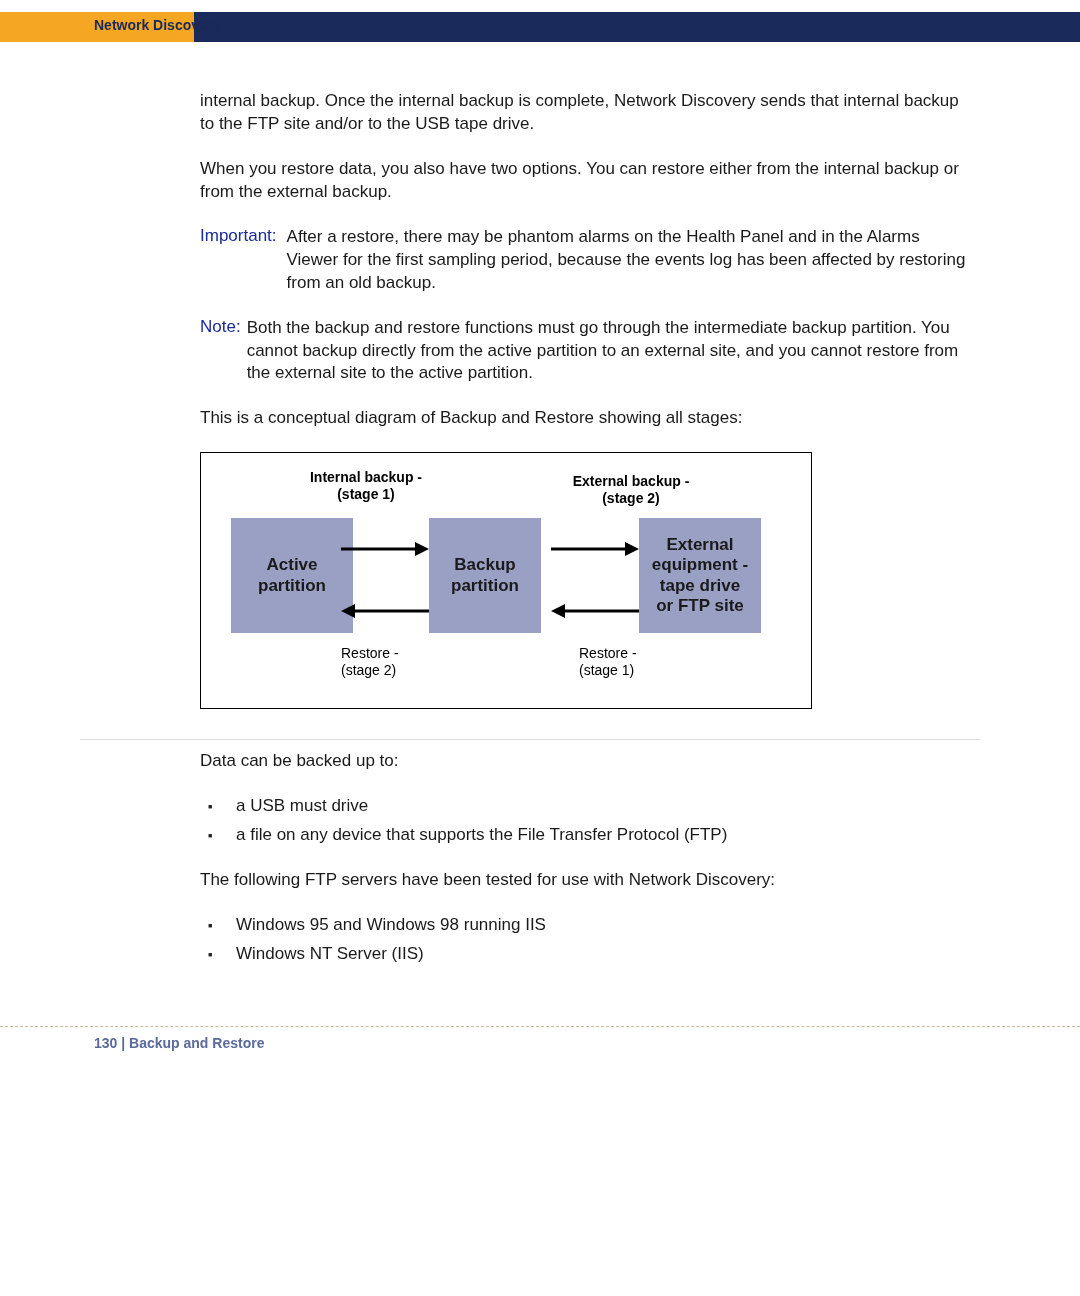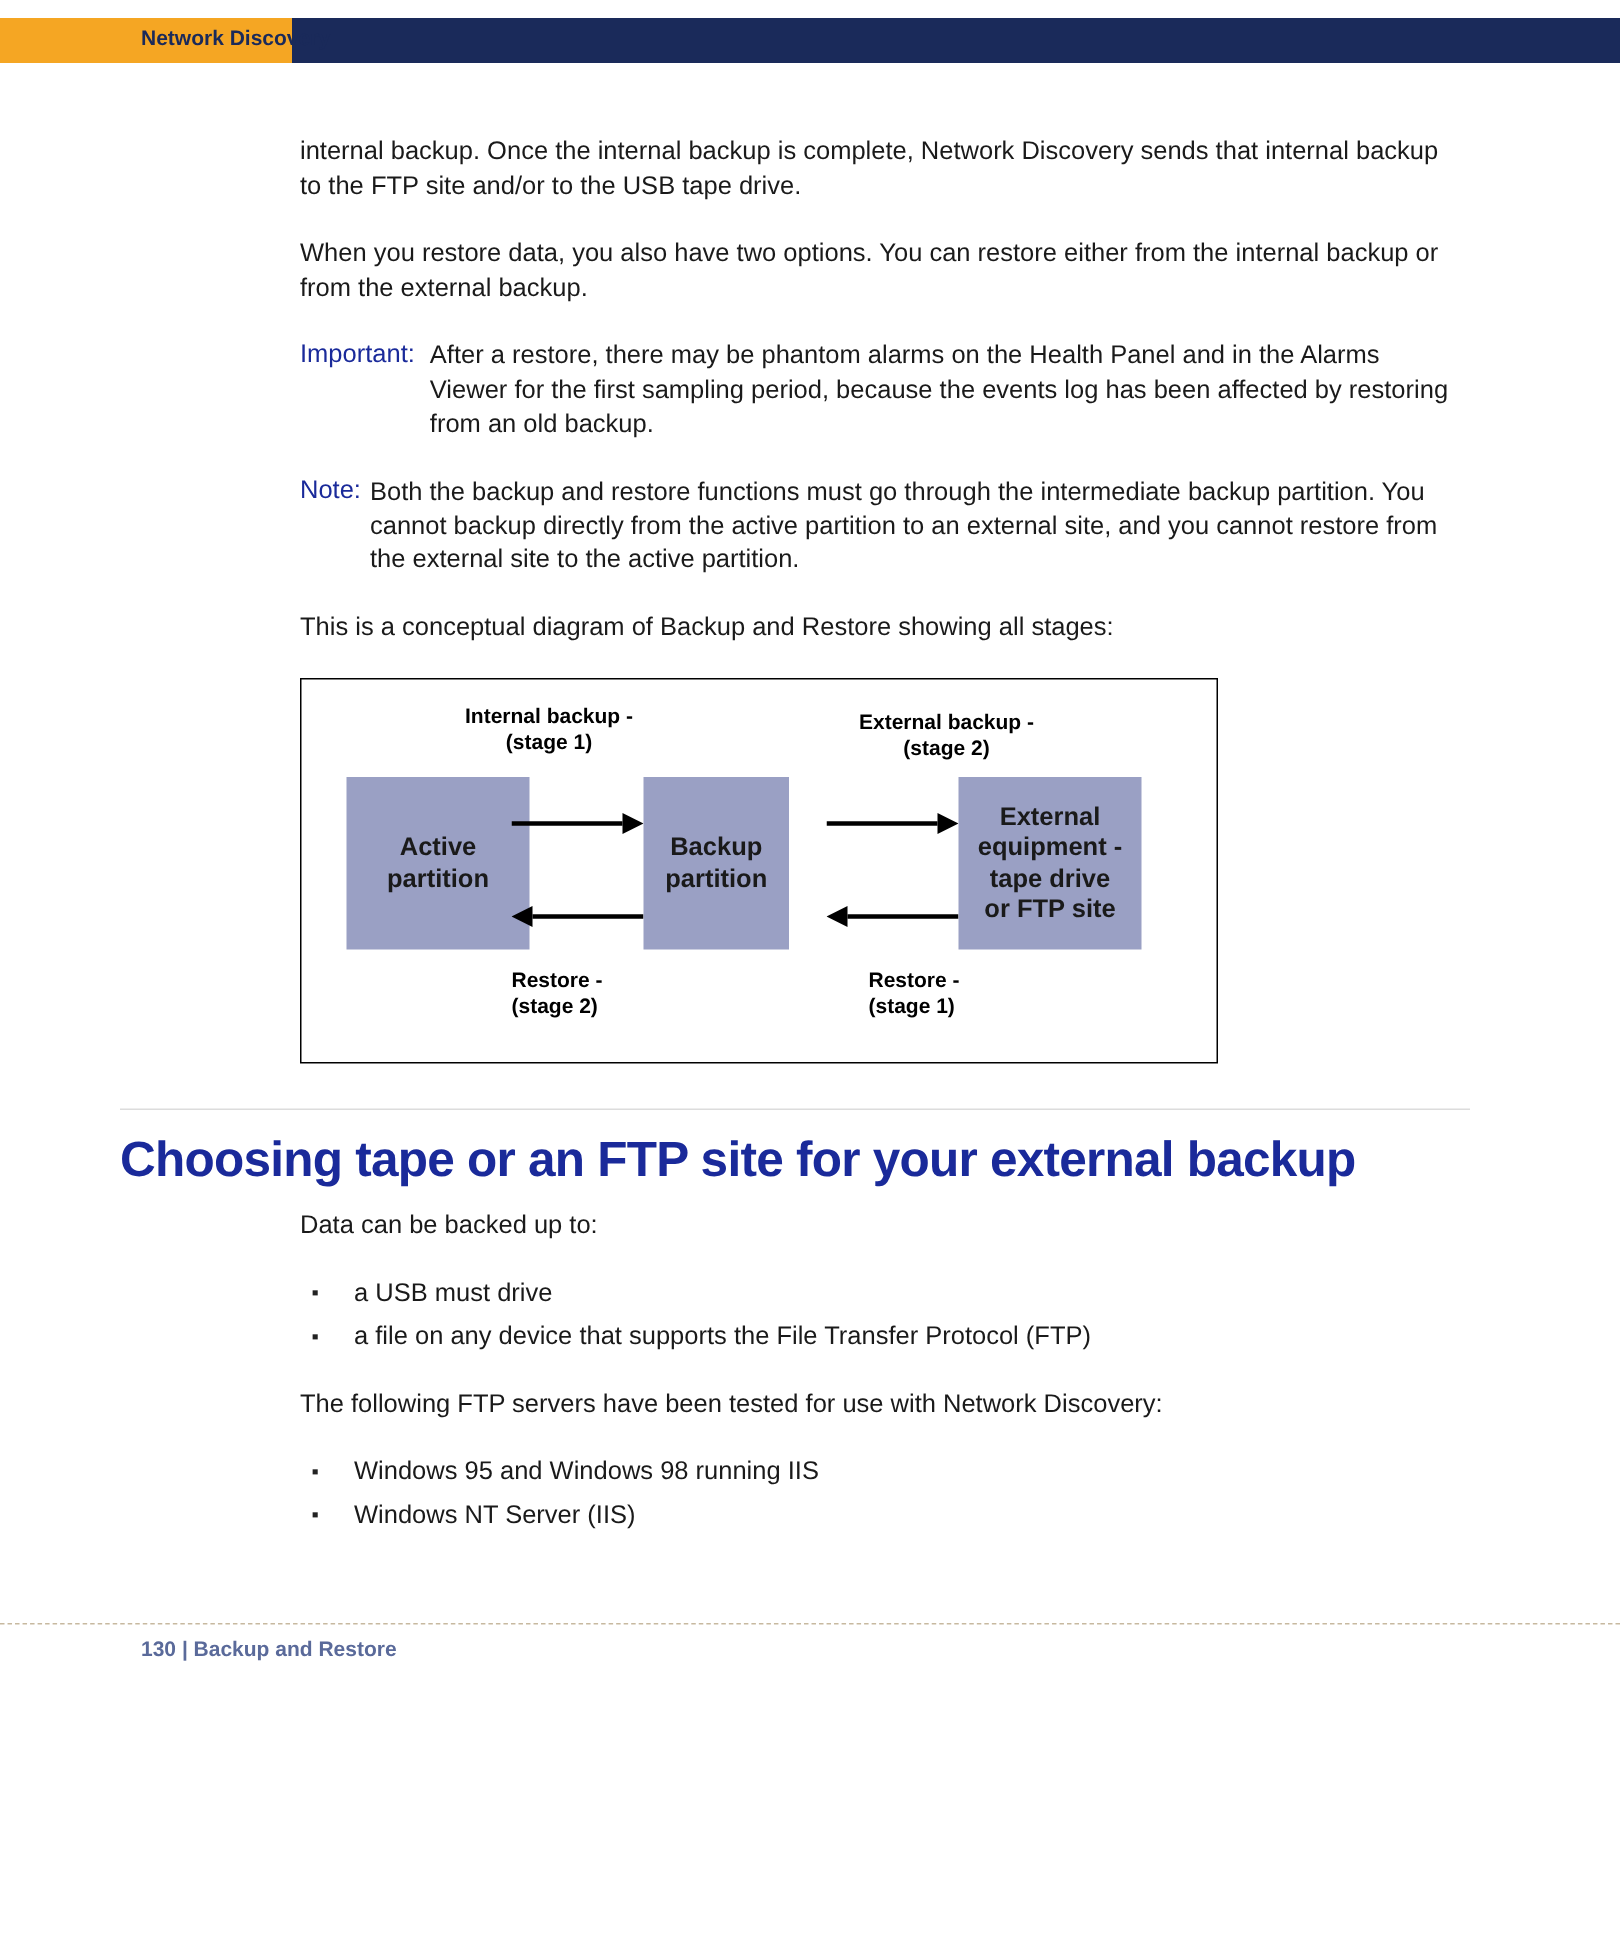--- a/index.html
+++ b/index.html
@@ -65,21 +65,21 @@
     line-height: 1.2;
   }
   .dlabel {
     position: absolute;
     font-size: 14px;
     font-weight: bold;
     color: #000;
     text-align: center;
     line-height: 1.2;
   }
-  .dlabel-restore { font-weight: bold; }
+  .dlabel-restore { font-weight: normal; }
   svg.arrow { position: absolute; }
   hr.section-rule {
     border: none;
     border-top: 1px solid #dcdcdc;
     margin: 0 0 10px 0;
     width: 900px;
     margin-left: -120px;
   }
   h1.section-title {
     color: #1a2a9a;
@@ -133,21 +133,21 @@
     <span class="callout-body">Both the backup and restore functions must go through the intermediate backup partition. You cannot backup directly from the active partition to an external site, and you cannot restore from the external site to the active partition.</span>
   </div>
 
   <p>This is a conceptual diagram of Backup and Restore showing all stages:</p>
 
   <div class="diagram-wrap">
     <div class="dlabel" style="left:85px; top:16px; width:160px;">Internal backup -<br>(stage 1)</div>
     <div class="dlabel" style="left:350px; top:20px; width:160px;">External backup -<br>(stage 2)</div>
 
     <div class="dbox" style="left:30px; top:65px; width:122px; height:115px;">Active<br>partition</div>
-    <div class="dbox" style="left:228px; top:65px; width:97px; height:115px;">Backup<br>partition</div>
+    <div class="dbox" style="left:228px; top:65px; width:112px; height:115px;">Backup<br>partition</div>
     <div class="dbox" style="left:438px; top:65px; width:122px; height:115px;">External<br>equipment -<br>tape drive<br>or FTP site</div>
 
     <svg class="arrow" style="left:140px; top:88px;" width="88" height="16">
         <line x1="0" y1="8" x2="74" y2="8" stroke="#000" stroke-width="3"></line>
         <polygon points="74,1 88,8 74,15" fill="#000"></polygon>
       </svg>
     <svg class="arrow" style="left:350px; top:88px;" width="88" height="16">
         <line x1="0" y1="8" x2="74" y2="8" stroke="#000" stroke-width="3"></line>
         <polygon points="74,1 88,8 74,15" fill="#000"></polygon>
       </svg>
@@ -158,21 +158,20 @@
     <svg class="arrow" style="left:350px; top:150px;" width="88" height="16">
         <line x1="14" y1="8" x2="88" y2="8" stroke="#000" stroke-width="3"></line>
         <polygon points="14,1 0,8 14,15" fill="#000"></polygon>
       </svg>
 
     <div class="dlabel dlabel-restore" style="left:140px; top:192px; width:90px; text-align:left;">Restore -<br>(stage 2)</div>
     <div class="dlabel dlabel-restore" style="left:378px; top:192px; width:90px; text-align:left;">Restore -<br>(stage 1)</div>
   </div>
 
   <hr class="section-rule">
-  <h1 class="section-title">Choosing tape or an FTP site for your external backup</h1>
 
   <p>Data can be backed up to:</p>
 
   <ul>
     <li>a USB must drive</li>
     <li>a file on any device that supports the File Transfer Protocol (FTP)</li>
   </ul>
 
   <p>The following FTP servers have been tested for use with Network Discovery:</p>
 

